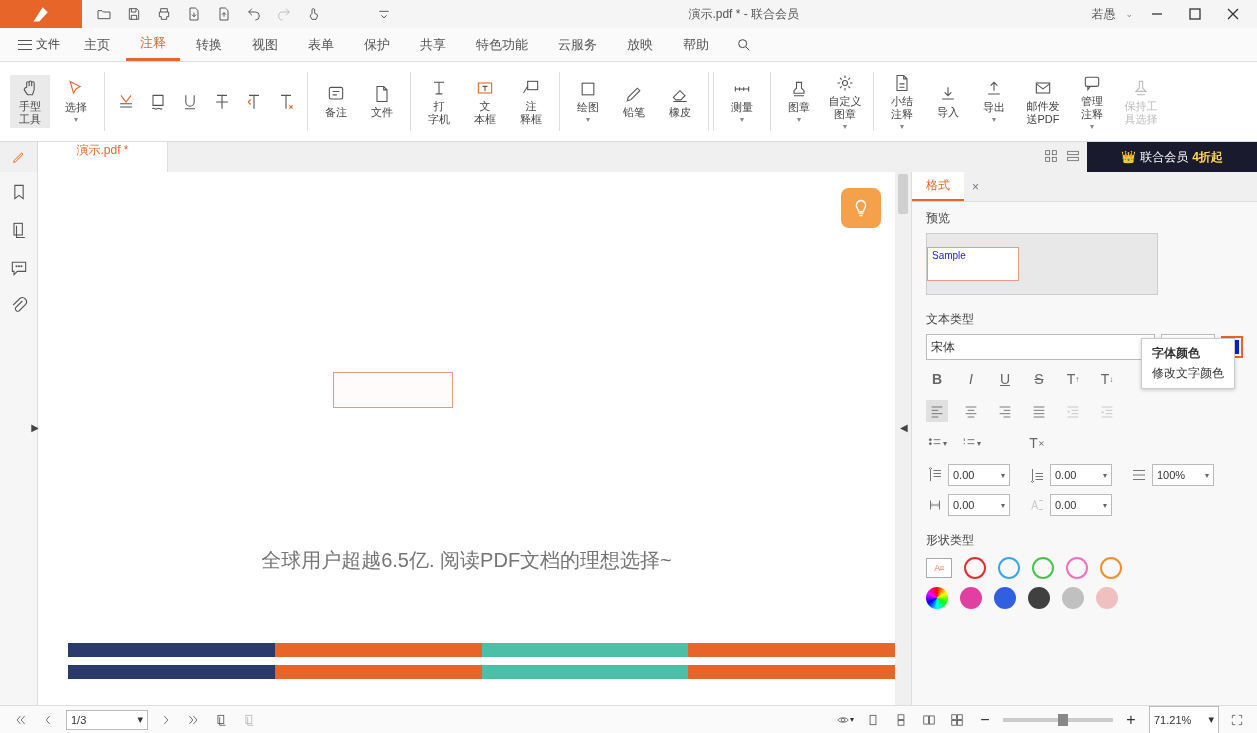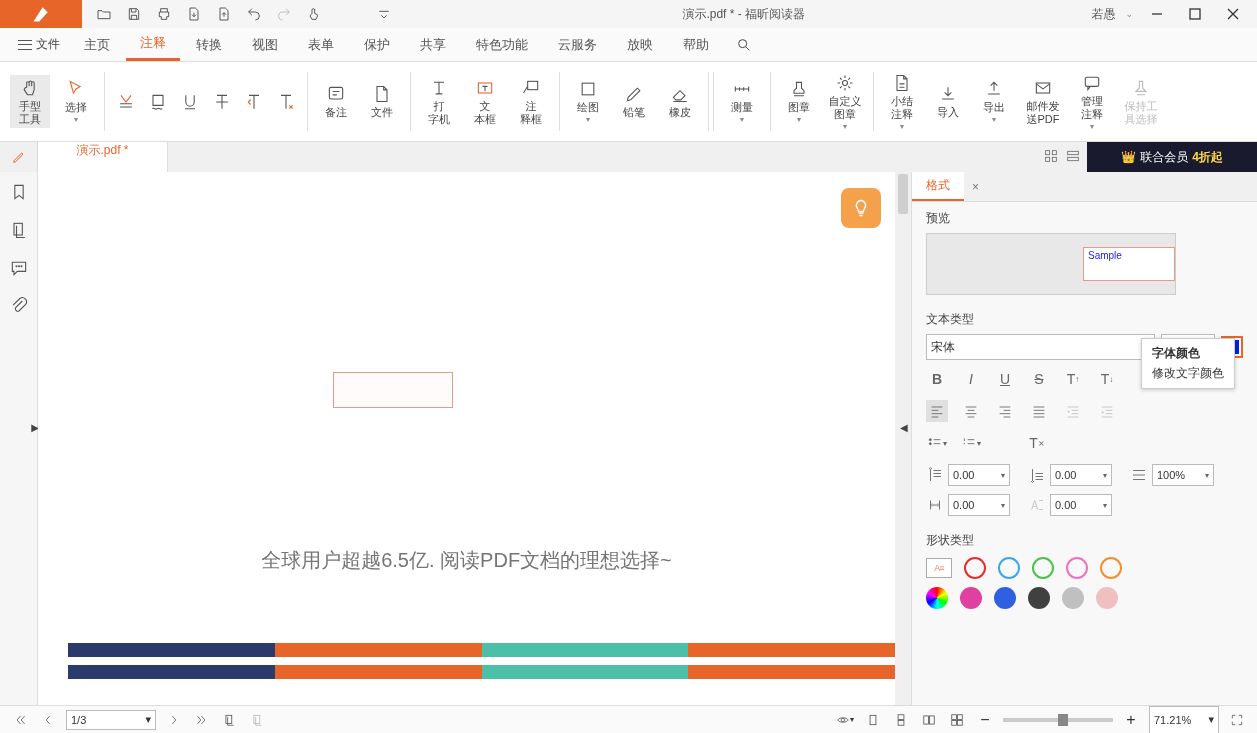--- a/index.html
+++ b/index.html
@@ -60,21 +60,21 @@
 .bulb { position: absolute; top: 16px; right: 14px; width: 40px; height: 40px; border-radius: 8px; background: #f5a04a; display: flex; align-items: center; justify-content: center; }
 .bulb svg { width: 20px; height: 20px; stroke: #fff; fill: none; stroke-width: 1.6; }
 .vscroll { width: 16px; background: #f0f0f0; display:flex; flex-direction:column; }
 .vscroll .thumb { width:10px; height:40px; background:#cfcfcf; margin:2px auto; border-radius:2px; }
 .rightpanel { width: 346px; background: #f8f8f8; border-left: 1px solid #ddd; display: flex; flex-direction: column; position: relative; }
 .rp-tabbar { height: 30px; display: flex; align-items: center; border-bottom: 1px solid #ddd; background: #f0f0f0; }
 .rp-tab { padding: 5px 14px; font-size: 12px; color: #e8652a; border-bottom: 2px solid #e8652a; background: #fff; }
 .rp-tab-close { padding: 0 8px; color: #777; cursor: pointer; }
 .rp-section { padding: 8px 14px; }
 .rp-section h4 { font-size: 12px; font-weight: 500; color: #444; margin-bottom: 6px; }
-.preview-box { width: 250px; height: 62px; border: 1px solid #ccc; background: #e8e8e8; display: flex; align-items: center; justify-content: flex-end; }
+.preview-box { width: 232px; height: 62px; border: 1px solid #ccc; background: #e8e8e8; display: flex; align-items: center; justify-content: flex-start; }
 .preview-inner { width: 92px; height: 34px; background: #fff; border: 1px solid #e79a8a; padding: 2px 4px; font-size: 10px; color: #1a1aee; }
 .rp-row { display: flex; align-items: center; gap: 6px; margin-bottom: 8px; }
 .rp-select { border: 1px solid #bbb; background: #fff; height: 26px; padding: 0 4px; font-size: 12px; display: flex; align-items: center; justify-content: space-between; cursor: pointer; }
 .rp-select .arr { font-size: 9px; color: #666; }
 .rp-color-swatch { width: 22px; height: 22px; border: 2px solid #e8652a; padding: 2px; cursor: pointer; position: relative; }
 .rp-color-swatch div { width: 100%; height: 100%; background: #0020e0; }
 .fmt-row { display: flex; gap: 12px; margin-bottom: 10px; align-items: center; }
 .fmt-btn { width: 22px; height: 22px; display: flex; align-items: center; justify-content: center; cursor: pointer; color: #666; font-size: 14px; }
 .fmt-btn.active { background: #e0e0e0; }
 .fmt-btn.dim { color: #c0c0c0; }
@@ -87,21 +87,21 @@
 .num-input { border: 1px solid #bbb; background: #fff; width: 62px; height: 22px; display: flex; align-items: center; padding: 0 4px; font-size: 11px; justify-content: space-between; }
 .num-input .arr { font-size: 8px; color: #666; }
 .shape-row { display: flex; gap: 12px; margin: 8px 0; align-items: center; }
 .shape-sq { width: 26px; height: 20px; border: 1px solid #aaa; background: #fff; display:flex; align-items:center; justify-content:center; font-size:9px; color:#e86; letter-spacing:-1px;}
 .shape-c { width: 22px; height: 22px; border-radius: 50%; }
 .tooltip { position: absolute; right: 22px; top: 166px; background: #fff; border: 1px solid #ccc; box-shadow: 0 1px 4px rgba(0,0,0,0.2); padding: 6px 10px; font-size: 12px; z-index: 10; }
 .tooltip .tt-title { font-weight: 600; margin-bottom: 3px; }
 .statusbar { height: 28px; background: #fafafa; border-top: 1px solid #ddd; display: flex; align-items: center; padding: 0 10px; gap: 8px; }
 .statusbar .sb-btn { width: 20px; height: 20px; display: flex; align-items: center; justify-content: center; cursor: pointer; }
 .statusbar .sb-btn svg { width: 14px; height: 14px; stroke: #555; fill: none; stroke-width: 1.4; }
-.page-input { border: 1px solid #bbb; background: #fff; width: 90px; height: 20px; display: flex; align-items: center; padding: 0 4px; font-size: 11px; justify-content: space-between; }
+.page-input { border: 1px solid #bbb; background: #fff; width: 82px; height: 20px; display: flex; align-items: center; padding: 0 4px; font-size: 11px; justify-content: space-between; }
 .sb-spacer { flex: 1; }
 .zoom-slider { width: 110px; height: 4px; background: #ccc; position: relative; }
 .zoom-slider .zk { position:absolute; top:-4px; left:50%; width:10px; height:12px; background:#888; }
 .zoom-input { border: 1px solid #bbb; background: #fff; width: 70px; height: 28px; display: flex; align-items: center; padding: 0 4px; font-size: 11px; justify-content: space-between; }
 .hamburger-lines { display:inline-block; width:14px; height:10px; border-top:1.5px solid #555; border-bottom:1.5px solid #555; position:relative; }
 .hamburger-lines::after { content:""; position:absolute; top:3.5px; left:0; right:0; border-top:1.5px solid #555; }
 </style>
 </head>
 <body>
 
@@ -151,21 +151,21 @@
         <svg viewBox="0 0 24 24">
           <path d="M9 11V6a2 2 0 1 1 4 0v5l4 2v3l-2 4H9l-3-5z"></path>
         </svg>
       </div>
     <div class="qa" style="margin-left:40px;">
         <svg viewBox="0 0 24 24">
           <path d="M5 8h14 M8 14l4 4 4-4"></path>
         </svg>
       </div>
   </div>
-  <div class="title-text">演示.pdf * - 福昕阅读器</div>
+  <div class="title-text">演示.pdf * - 联合会员</div>
   <div class="win-controls">
     <span>若愚</span>
     <span style="font-size:9px;color:#888;">⌄</span>
     <div class="win-btn">
         <svg viewBox="0 0 12 12">
           <path d="M1 6h10"></path>
         </svg>
       </div>
     <div class="win-btn">
         <svg viewBox="0 0 12 12">

